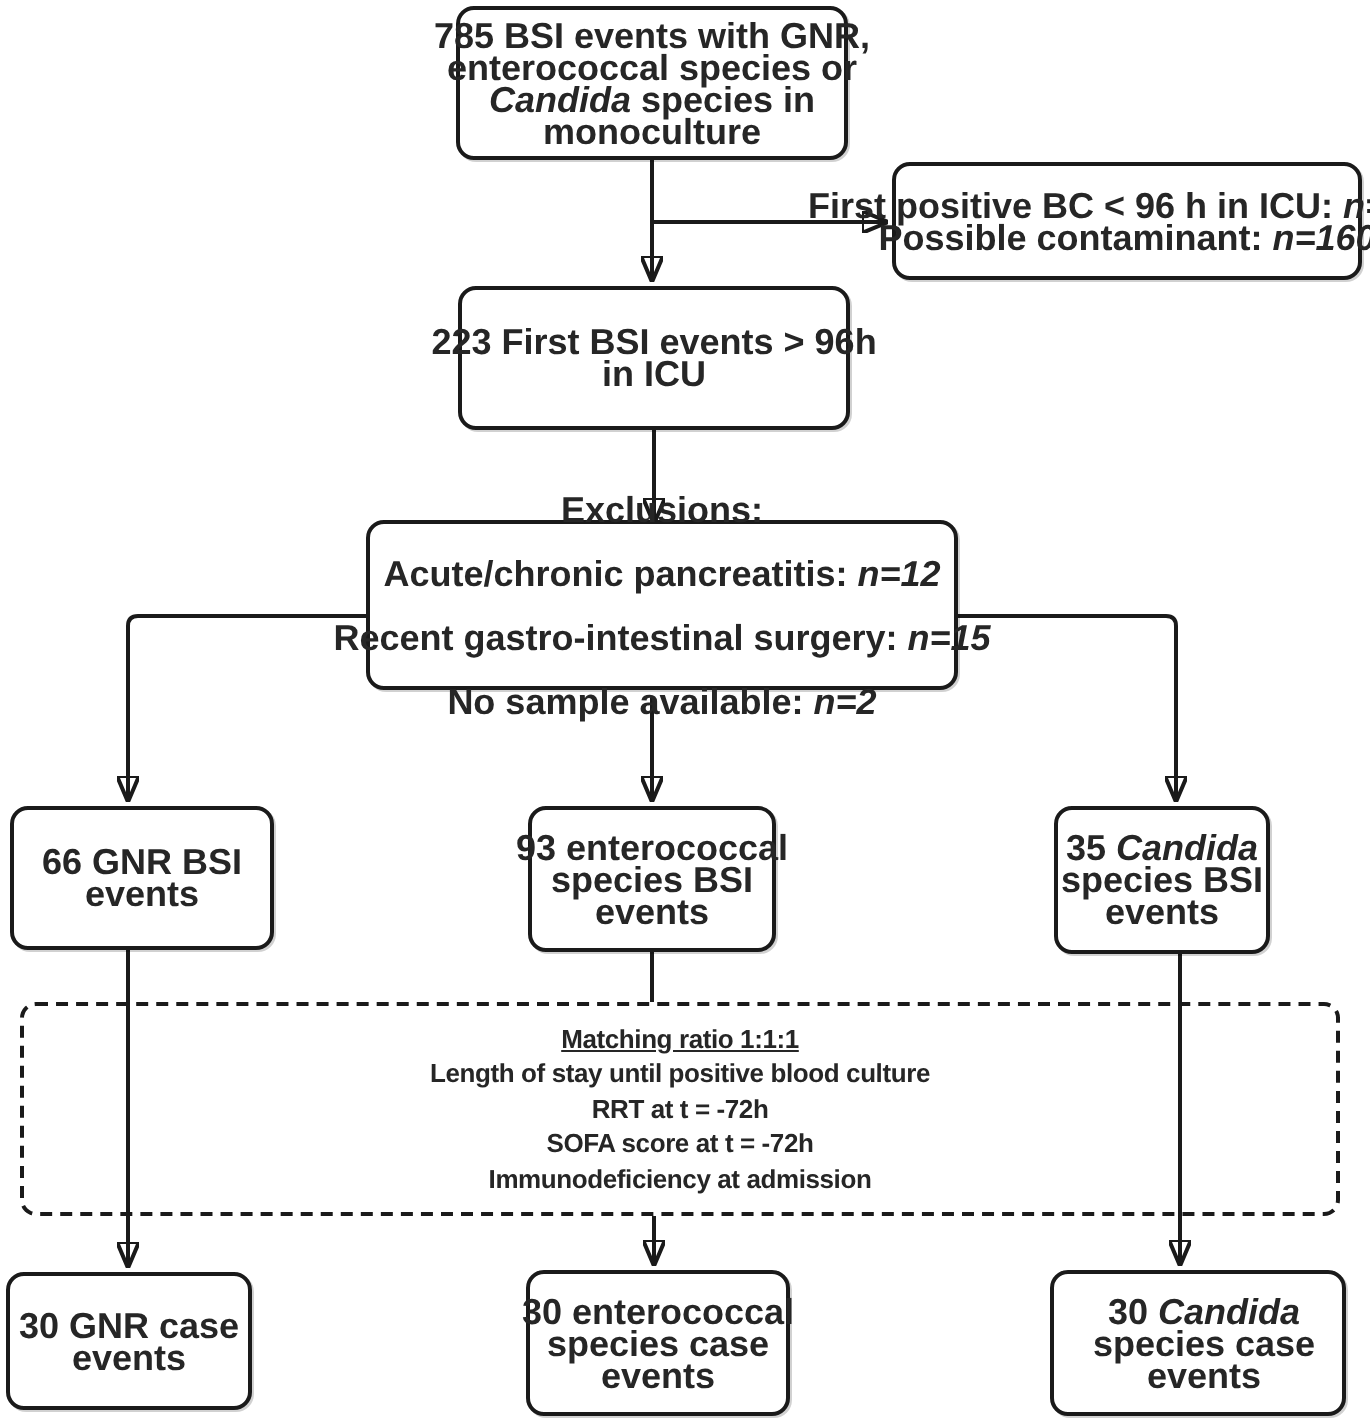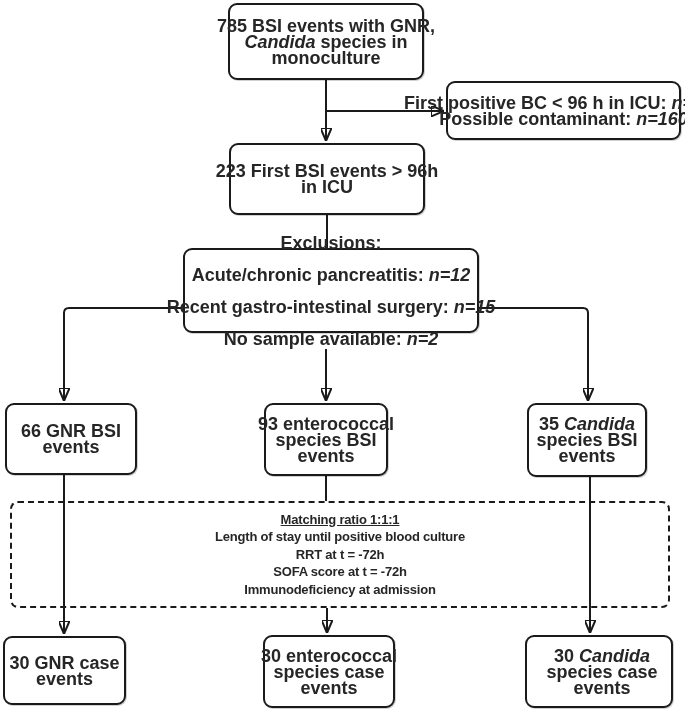--- a/index.html
+++ b/index.html
@@ -39,24 +39,24 @@
     background:transparent;
     box-shadow:none;
     font-size:13px;
     line-height:17.5px;
     letter-spacing:-0.2px;
   }
   
   .b-initial      {left:228px;top:3px;  width:196px;height:77px;}
   .b-icu-filter   {left:446px;top:81px; width:235px;height:59px;}
   .b-first-bsi    {left:229px;top:143px;width:196px;height:72px;}
-  .b-exclusions   {left:183px;top:248px;width:296px;height:85px;gap:16px;}
+  .b-exclusions   {left:183px;top:260px;width:296px;height:85px;gap:16px;}
   .b-gnr-bsi      {left:5px;  top:403px;width:132px;height:72px;}
   .b-entero-bsi   {left:264px;top:403px;width:124px;height:73px;}
-  .b-candida-bsi  {left:527px;top:403px;width:120px;height:74px;}
+  .b-candida-bsi  {left:527px;top:403px;width:108px;height:74px;}
   .b-matching     {left:10px; top:501px;width:660px;height:107px;}
   .b-gnr-case     {left:3px;  top:636px;width:123px;height:69px;}
   .b-entero-case  {left:263px;top:635px;width:132px;height:73px;}
   .b-candida-case {left:525px;top:635px;width:148px;height:73px;padding-left:12px;}
 </style>
 </head>
 <body>
 
 <div class="canvas">
 
@@ -73,20 +73,21 @@
     <path d="M326,349 L326,400" marker-end="url(#arrow)"></path>
     <path d="M479,308 L583,308 Q588,308 588,313 L588,400" marker-end="url(#arrow)"></path>
     <path d="M64,475 L64,633" marker-end="url(#arrow)"></path>
     <path d="M326,476 L326,501"></path>
     <path d="M590,477 L590,632" marker-end="url(#arrow)"></path>
     <path d="M327,608 L327,632" marker-end="url(#arrow)"></path>
   </svg>
 
   <div class="box b-initial">
       <div class="line"><span>785 BSI events with GNR,</span></div>
+      <div class="line"><span>enterococcal species or</span></div>
       <div class="line"><span style="font-style: italic;">Candida</span><span> species in</span></div>
       <div class="line"><span>monoculture</span></div>
     </div>
 
   <div class="box b-icu-filter">
       <div class="line"><span>First positive BC &lt; 96 h in ICU: </span><span style="font-style: italic;">n=396</span></div>
       <div class="line"><span>Possible contaminant: </span><span style="font-style: italic;">n=160</span></div>
     </div>
 
   <div class="box b-first-bsi">

